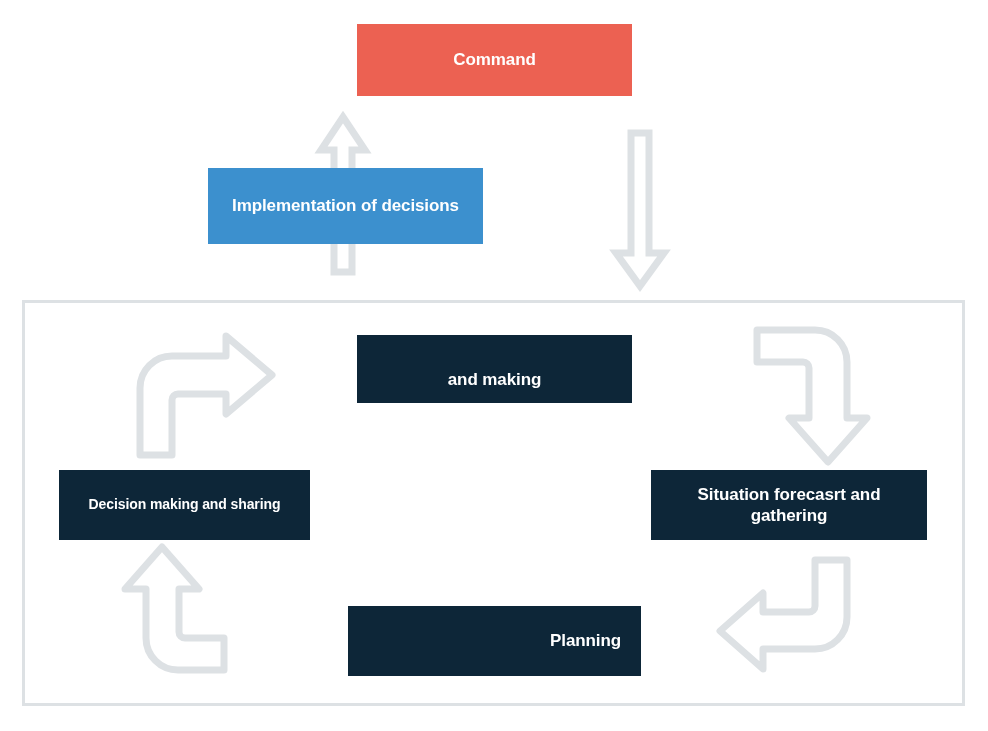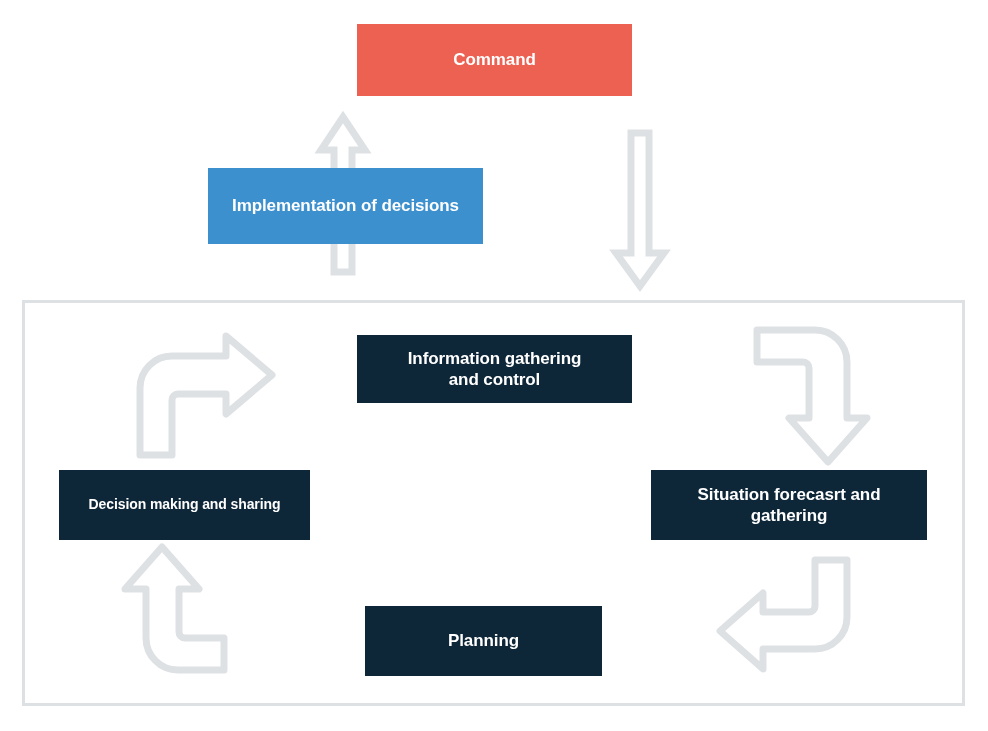--- a/index.html
+++ b/index.html
@@ -41,21 +41,21 @@
   .node-command   { background: #EC6152; }
   .node-blue      { background: #3C90CE; }
   .node-navy      { background: #0D2638; }
 
   #node-command              { left:357px; top:24px;  width:275px; height:72px;  font-size:17px; }
   #node-implementation       { left:208px; top:168px; width:275px; height:76px;  font-size:17px; }
   #node-feedback             { left:502px; top:168px; width:275px; height:68px;  font-size:17px; }
   #node-information          { left:357px; top:335px; width:275px; height:68px;  font-size:17px; }
   #node-decision             { left:59px;  top:470px; width:251px; height:70px;  font-size:14px;align-items:center; }
   #node-situation            { left:651px; top:470px; width:276px; height:70px;  font-size:17px; }
-  #node-planning             { left:365px; top:606px; width:237px; height:70px;  font-size:17px; }
+  #node-planning             { left:348px; top:606px; width:293px; height:70px;  font-size:17px;justify-content:flex-end; }
 
   #cycle-frame {
     position: absolute;
     left: 22px;
     top: 300px;
     width: 943px;
     height: 406px;
     border: 3px solid #DDE1E4;
     box-sizing: border-box;
     background: transparent;
@@ -151,22 +151,22 @@
     <span>Command</span>
   </div>
 
   <div id="node-implementation" class="node node-blue">
     <span>Implementation of decisions</span>
   </div>
 
 
   <div id="node-information" class="node node-navy">
     <span>
-      <span>Information gathering</span><br>
-      <span>and control</span>
+      <br>
+      <span>and making</span>
     </span>
   </div>
 
   <div id="node-decision" class="node node-navy">
     <span>Decision making and sharing</span>
   </div>
 
   <div id="node-situation" class="node node-navy">
     <span>
       <span>Situation forecasrt and</span><br>

